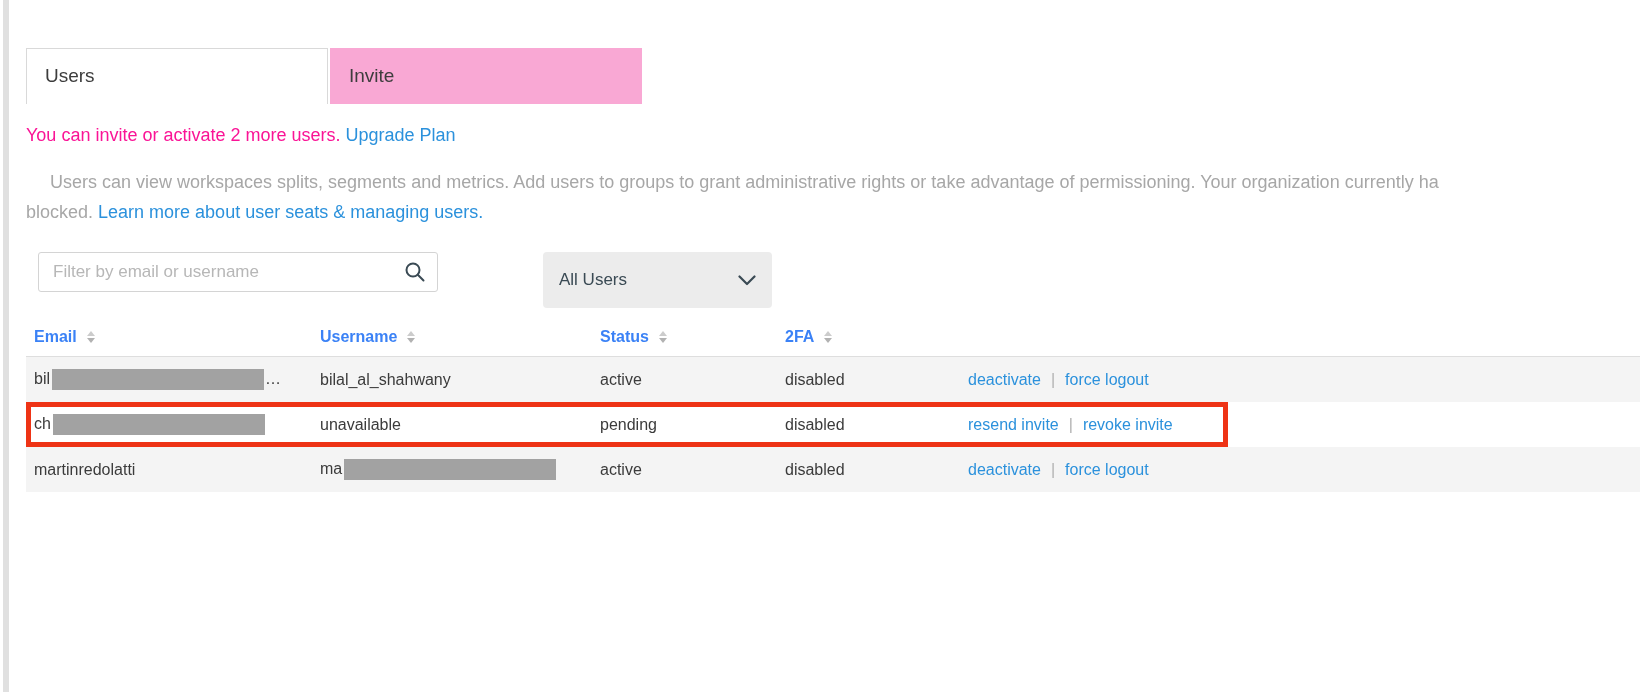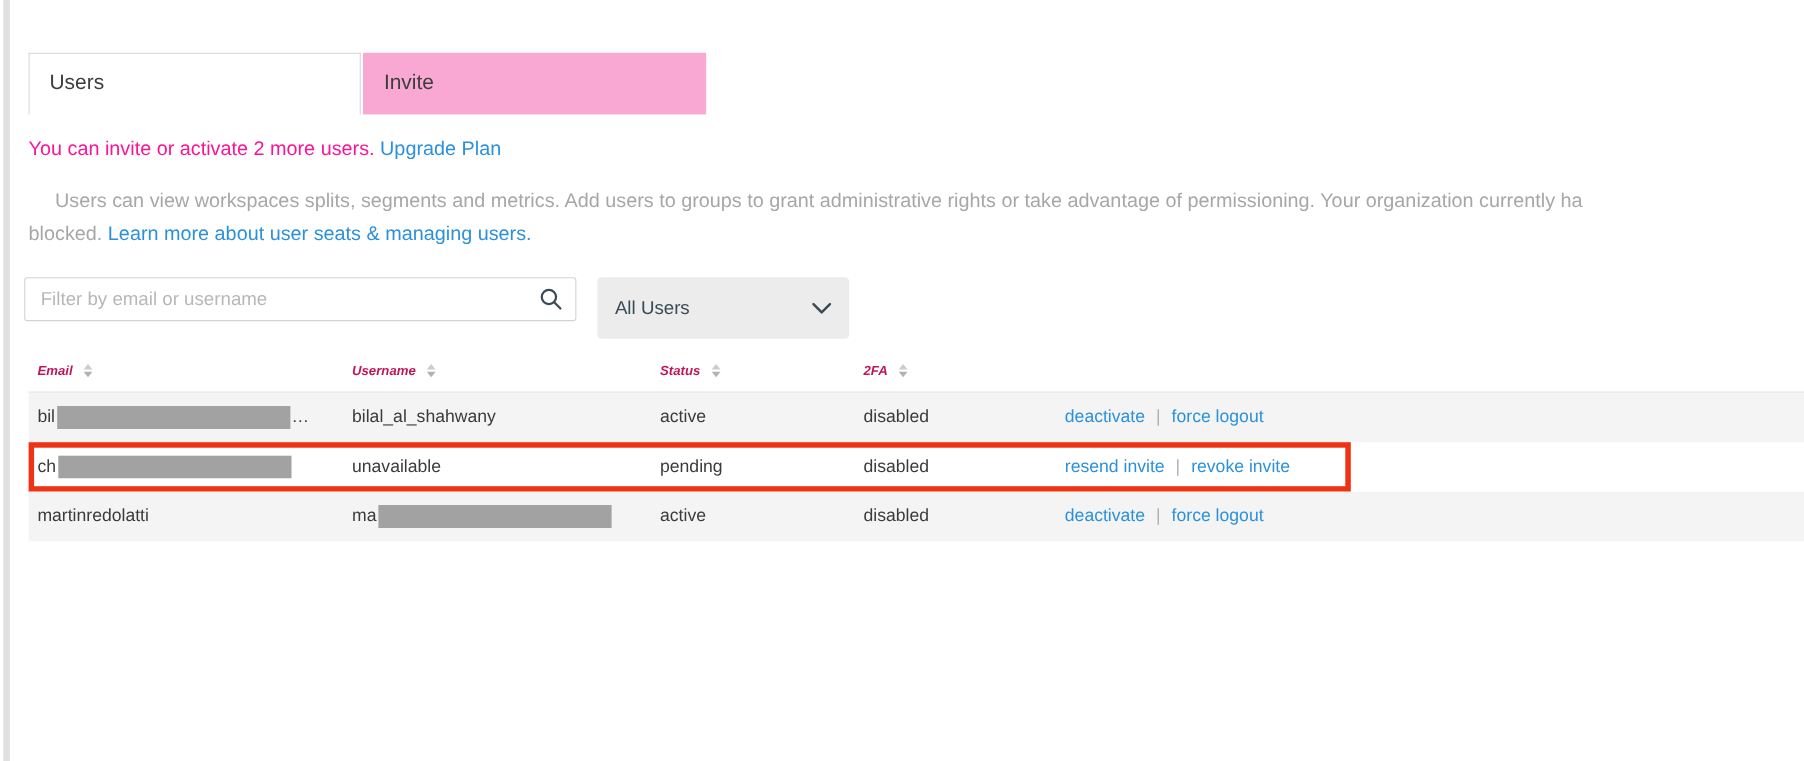--- a/index.html
+++ b/index.html
@@ -53,21 +53,21 @@
   .link{color:var(--link-blue);text-decoration:none;cursor:pointer;}
   
   .description{
     position:absolute;top:167px;left:26px;right:0;
     font-size:18px;line-height:30px;color:#a7a7a7;
     overflow:hidden;
   }
   .description .line1{white-space:nowrap;overflow:hidden;margin-left:24px;}
   
   .filter-wrap{
-    position:absolute;top:252px;left:22px;width:502px;height:40px;
+    position:absolute;top:252px;left:38px;width:400px;height:40px;
   }
   .filter-input{
     width:100%;height:100%;
     border:1px solid #d4d4d4;border-radius:3px;
     padding:0 44px 0 14px;
     font-family:"Liberation Sans", sans-serif;
     font-size:17px;color:#3b3b3b;
     outline:none;background:#fff;
   }
   .filter-input::placeholder{color:#b7b7b7;}
@@ -86,22 +86,22 @@
   .table{
     position:absolute;top:318px;left:26px;right:0;
   }
   .thead,.trow{
     display:grid;
     grid-template-columns:286px 280px 185px 183px 1fr;
     align-items:center;
   }
   .thead{height:38px;}
   .thead .th{
-    padding-left:8px;font-size:12px;font-weight:bold;color:#be185d;
-    display:flex;align-items:center;cursor:pointer;font-style:italic;
+    padding-left:8px;font-size:16px;font-weight:bold;color:#3b82f6;
+    display:flex;align-items:center;cursor:pointer;
   }
   .tbody{border-top:1px solid #dedede;}
   .trow{height:45px;position:relative;font-size:16px;color:#3b3b3b;}
   .trow.striped{background:#f4f4f4;}
   .td{padding-left:8px;overflow:hidden;white-space:nowrap;}
   .redaction-block{
     display:inline-block;width:212px;height:21px;
     background:#a2a2a2;vertical-align:middle;
     margin:0 1px 0 2px;
   }

